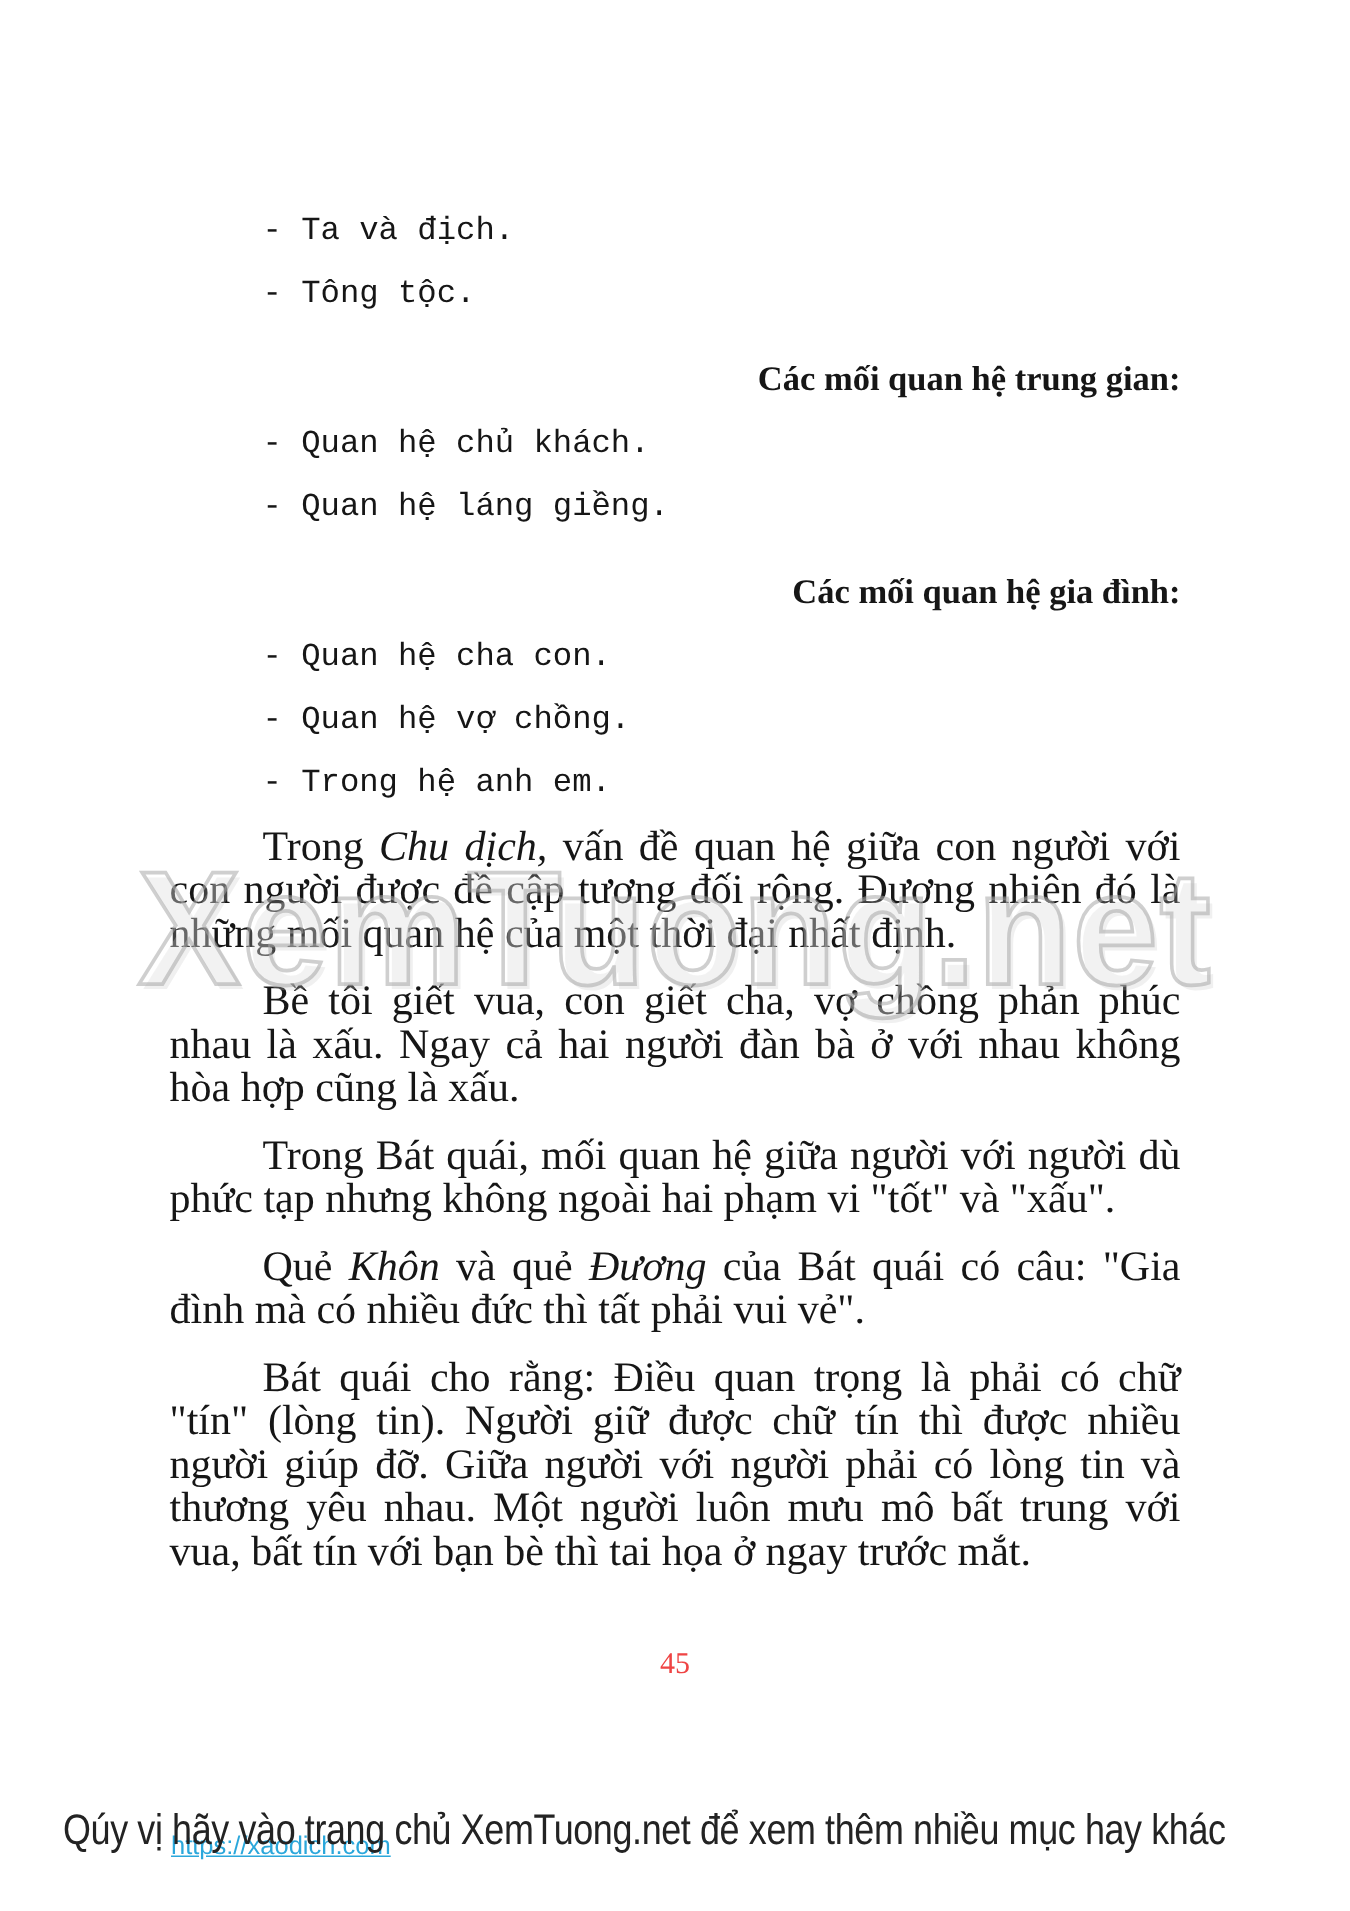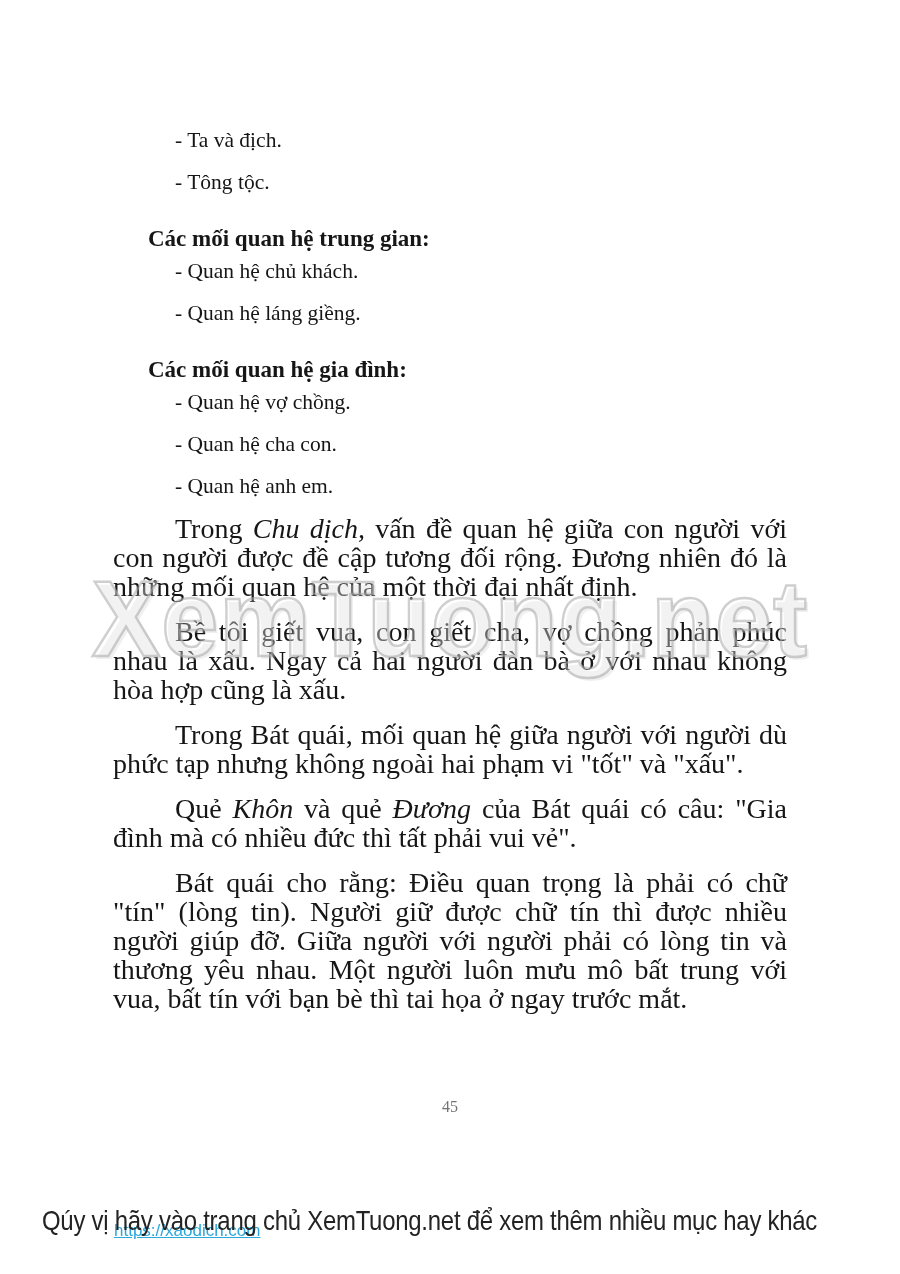--- a/index.html
+++ b/index.html
@@ -17,28 +17,30 @@
   .content {
     position: absolute;
     left: 113px; top: 126px;
     width: 674px;
   }
 
   .li {
     font-size: 21.5px;
     line-height: 28px;
     padding-left: 62px;
-    margin: 0 0 14px 0;
+    margin: 14px 0 14px 0;
+    font-family: Liberation Mono, monospace;
   }
   .heading {
     font-size: 23px;
     font-weight: bold;
     line-height: 30px;
     padding-left: 35px;
     margin: 28px 0 3px 0;
+    text-align: right;
   }
   .para {
     font-size: 28px;
     line-height: 29px;
     text-indent: 62px;
     text-align: justify;
     margin: 6px 0 16px 0;
   }
   .para i { font-style: italic; }
 
@@ -58,22 +60,22 @@
     white-space: nowrap;
     pointer-events: none;
     z-index: 3;
   }
 
   .page-number {
     position: absolute;
     left: 0; right: 0;
     top: 1098px;
     text-align: center;
-    font-size: 16px;
-    color: #737373;
+    font-size: 20px;
+    color: #ef4444;
     z-index: 1;
   }
 
   .footer-link {
     position: absolute;
     left: 114px; top: 1221px;
     font-family: "Liberation Sans", sans-serif;
     font-size: 17px;
     color: #2ba7db;
     text-decoration: underline;
@@ -102,23 +104,23 @@
   <div class="content">
 
     <p class="li">- Ta và địch.</p>
     <p class="li">- Tông tộc.</p>
 
     <h2 class="heading">Các mối quan hệ trung gian:</h2>
     <p class="li">- Quan hệ chủ khách.</p>
     <p class="li">- Quan hệ láng giềng.</p>
 
     <h2 class="heading">Các mối quan hệ gia đình:</h2>
+    <p class="li">- Quan hệ cha con.</p>
     <p class="li">- Quan hệ vợ chồng.</p>
-    <p class="li">- Quan hệ cha con.</p>
-    <p class="li">- Quan hệ anh em.</p>
+    <p class="li">- Trong hệ anh em.</p>
 
     <p class="para"><span>Trong </span><i>Chu dịch,</i><span> vấn đề quan hệ giữa con người với con người được đề cập tương đối rộng. Đương nhiên đó là những mối quan hệ của một thời đại nhất định.</span></p>
 
     <p class="para">Bề tôi giết vua, con giết cha, vợ chồng phản phúc nhau là xấu. Ngay cả hai người đàn bà ở với nhau không hòa hợp cũng là xấu.</p>
 
     <p class="para">Trong Bát quái, mối quan hệ giữa người với người dù phức tạp nhưng không ngoài hai phạm vi "tốt" và "xấu".</p>
 
     <p class="para"><span>Quẻ </span><i>Khôn</i><span> và quẻ </span><i>Đương</i><span> của Bát quái có câu: "Gia đình mà có nhiều đức thì tất phải vui vẻ".</span></p>
 
     <p class="para">Bát quái cho rằng: Điều quan trọng là phải có chữ "tín" (lòng tin). Người giữ được chữ tín thì được nhiều người giúp đỡ. Giữa người với người phải có lòng tin và thương yêu nhau. Một người luôn mưu mô bất trung với vua, bất tín với bạn bè thì tai họa ở ngay trước mắt.</p>

